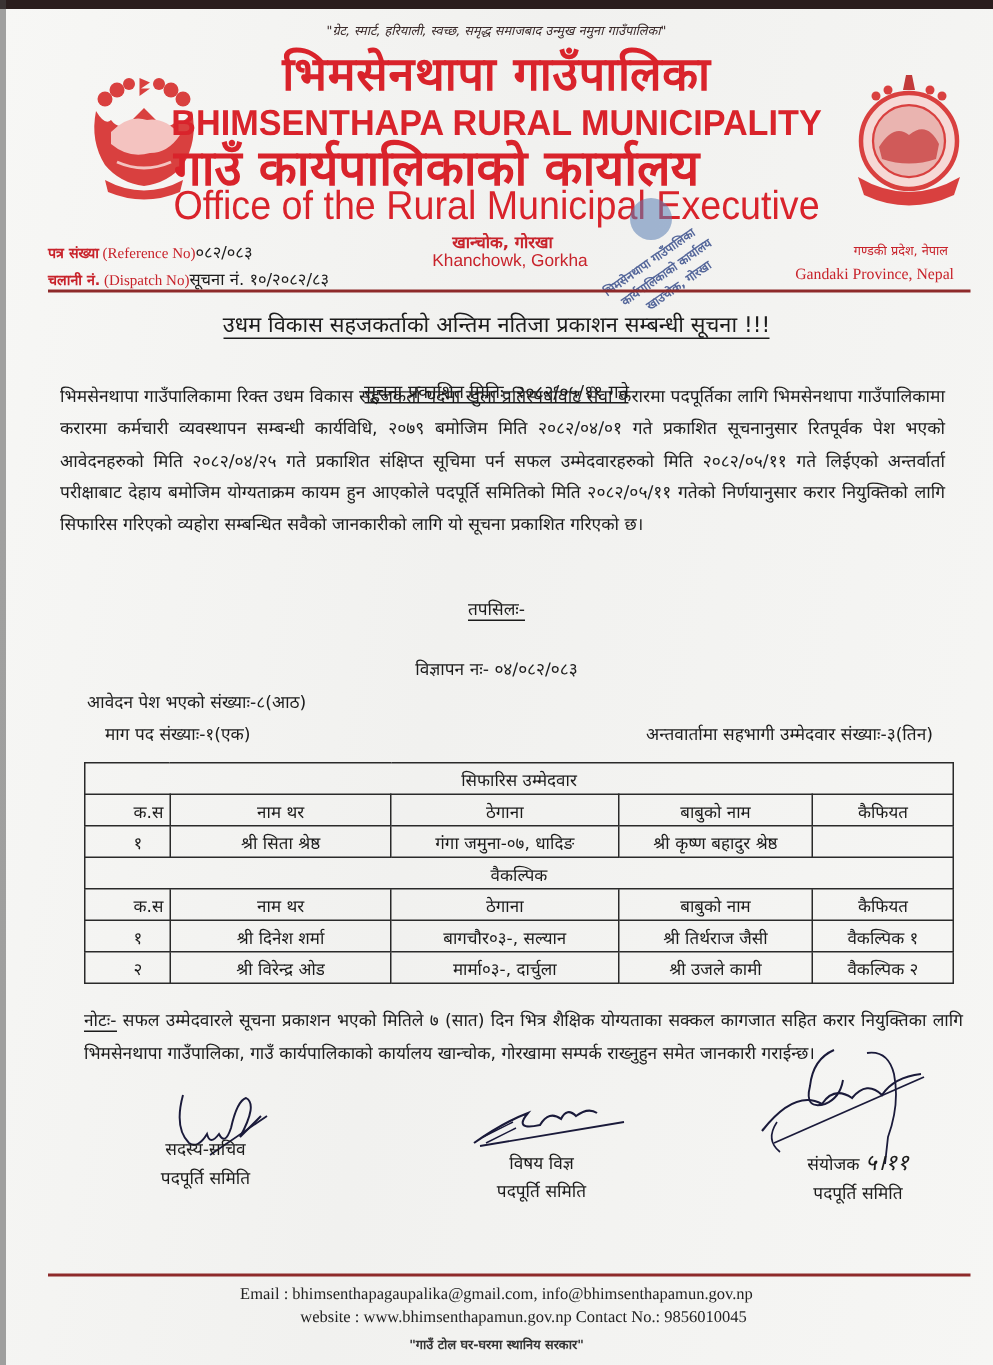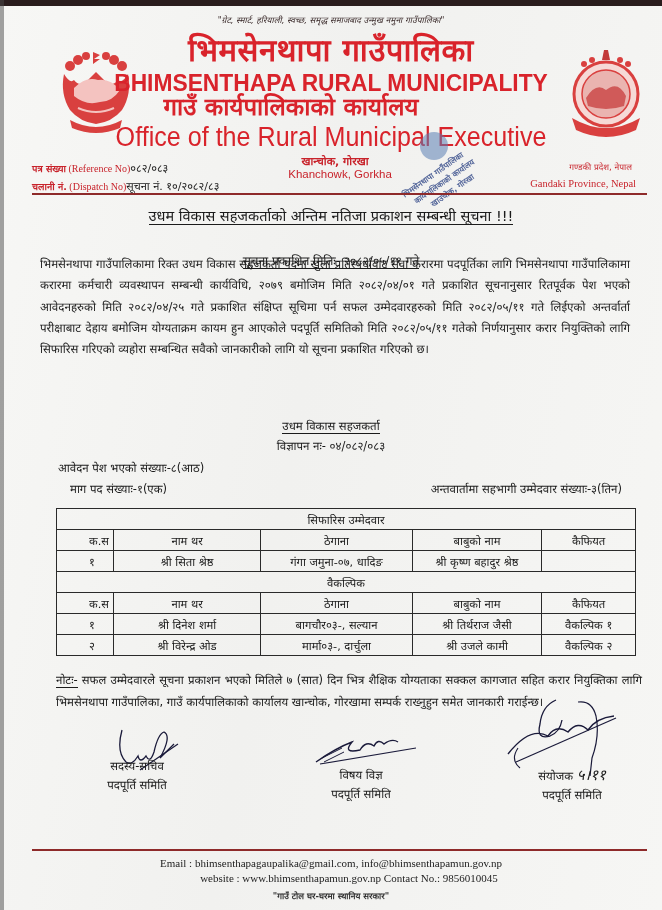--- a/index.html
+++ b/index.html
@@ -5,21 +5,21 @@
   * { box-sizing: border-box; margin: 0; padding: 0; }
   html, body { width: 662px; height: 910px; overflow: hidden; background: #f3f3f1; }
   body { font-family: "DejaVu Sans", sans-serif; color: #1b1b1b; position: relative; }
   .page { position: absolute; left: 0; top: 0; width: 662px; height: 910px; background: linear-gradient(100deg,#f7f7f5 0%,#f1f1ef 45%,#f6f6f4 100%); }
   .topbar { position: absolute; left: 0; top: 0; width: 662px; height: 6px; background: #2a1d1d; }
   .leftshade { position: absolute; left: 0; top: 0; width: 4px; height: 910px; background: #4a4a4a; opacity: .5; }
 
   .slogan { position: absolute; top: 14px; left: 0; width: 662px; text-align: center; font-size: 8.5px; color: #3a2a2a; font-style: italic; }
   .title-ne { position: absolute; top: 35px; left: 0; width: 662px; text-align: center; font-size: 31px; font-weight: bold; color: #d9232b; line-height: 1; letter-spacing: .5px; }
   .title-en { position: absolute; top: 71px; left: 0; width: 662px; text-align: center; font-family: "Liberation Sans", sans-serif; font-size: 24px; font-weight: bold; color: #d9232b; line-height: 1; transform: scaleX(.95); }
-  .office-ne { position: absolute; top: 95px; left: 0; width: 582px; text-align: center; font-size: 24px; font-weight: bold; color: #d9232b; line-height: 1; }
+  .office-ne { position: absolute; top: 95px; left: 0; width: 582px; text-align: center; font-size: 33px; font-weight: bold; color: #d9232b; line-height: 1; }
   .office-en { position: absolute; top: 124px; left: 0; width: 662px; text-align: center; font-family: "Liberation Sans", sans-serif; font-size: 27px; color: #d9232b; line-height: 1; transform: scaleX(.93); }
   .addr-ne { position: absolute; top: 153px; left: 250px; width: 170px; text-align: center; font-size: 11px; font-weight: bold; color: #c8232b; }
   .addr-en { position: absolute; top: 168px; left: 250px; width: 180px; text-align: center; font-family: "Liberation Sans", sans-serif; font-size: 11.5px; color: #c8232b; }
 
   .ref { position: absolute; left: 32px; font-size: 10px; color: #c8232b; font-family: "Liberation Serif", serif; }
   .ref b { font-family: "DejaVu Sans", sans-serif; font-size: 9.5px; }
   .ref .val { color: #1b1b1b; font-family: "DejaVu Sans", sans-serif; font-size: 11px; }
   .ref1 { top: 160px; }
   .ref2 { top: 178px; }
   .prov-ne { position: absolute; top: 161px; right: 30px; font-size: 8.5px; color: #c8232b; text-align: right; }
@@ -130,21 +130,21 @@
       <text x="22" y="68">खाउचोक, गोरखा</text>
     </g>
   </svg>
 
   <div class="hline h1"></div>
 
   <div class="notice-title"><span>उधम विकास सहजकर्ताको अन्तिम नतिजा प्रकाशन सम्बन्धी सूचना !!!</span></div>
   <div class="pub-date"><span>सूचना प्रकाशित मितिः- २०८२/०५/११ गते</span></div>
   <p class="para">भिमसेनथापा गाउँपालिकामा रिक्त उधम विकास सहजकर्ता पदमा खुला प्रतिस्पर्धावाट सेवा करारमा पदपूर्तिका लागि भिमसेनथापा गाउँपालिकामा करारमा कर्मचारी व्यवस्थापन सम्बन्धी कार्यविधि, २०७९ बमोजिम मिति २०८२/०४/०१ गते प्रकाशित सूचनानुसार रितपूर्वक पेश भएको आवेदनहरुको मिति २०८२/०४/२५ गते प्रकाशित संक्षिप्त सूचिमा पर्न सफल उम्मेदवारहरुको मिति २०८२/०५/११ गते लिईएको अन्तर्वार्ता परीक्षाबाट देहाय बमोजिम योग्यताक्रम कायम हुन आएकोले पदपूर्ति समितिको मिति २०८२/०५/११ गतेको निर्णयानुसार करार नियुक्तिको लागि सिफारिस गरिएको व्यहोरा सम्बन्धित सवैको जानकारीको लागि यो सूचना प्रकाशित गरिएको छ।</p>
 
-  <div class="post-name"><span>उधम विकास सहजकर्ता</span></div>
+  <div class="tapasil"><span>तपसिलः-</span></div>
   <div class="adno">विज्ञापन नः- ०४/०८२/०८३</div>
   <div class="applied">आवेदन पेश भएको संख्याः-८(आठ)</div>
   <div class="demand">माग पद संख्याः-१(एक)</div>
   <div class="interviewed">अन्तवार्तामा सहभागी उम्मेदवार संख्याः-३(तिन)</div>
 
   <table class="cand">
     <colgroup>
         <col style="width:56px">
         <col style="width:148px">
         <col style="width:152px">

